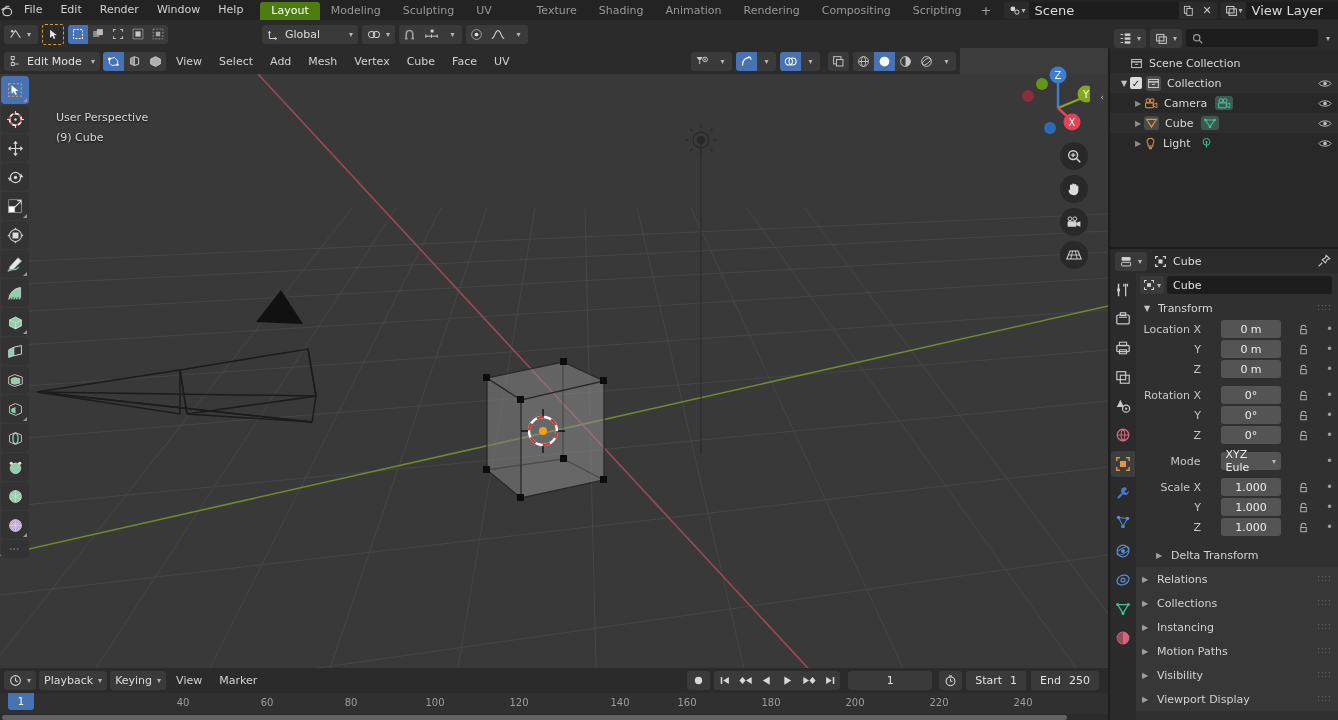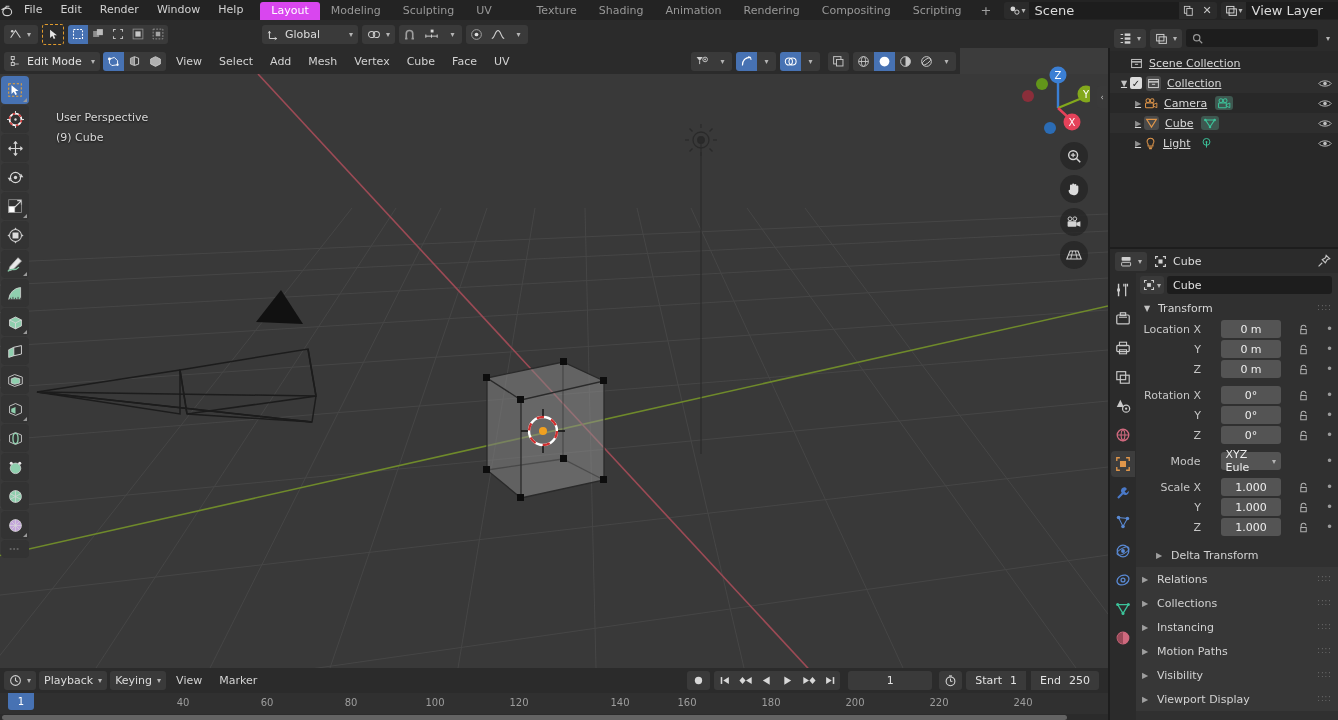--- a/index.html
+++ b/index.html
@@ -16,21 +16,21 @@
     position:absolute;left:0;top:0;width:1338px;height:20px;
     background:#232323;display:flex;align-items:center;
   }
   #blender-logo{width:22px;height:20px;display:flex;align-items:center;justify-content:center;color:#cfcfcf;}
   .menu-item{padding:0 9px;height:20px;line-height:20px;color:#d2d2d2;font-size:11px;cursor:default;}
   #ws-tabs{display:flex;align-items:flex-end;height:20px;margin-left:8px;}
   .ws-tab{
     padding:0 11px;height:18px;line-height:18px;color:#989898;font-size:11px;
     border-radius:3px 3px 0 0;
   }
-  .ws-tab.active{background:#d946ef;color:#ffffff;}
+  .ws-tab.active{background:#4d7c0f;color:#ffffff;}
   .ws-plus{padding:0 8px;color:#a0a0a0;font-size:13px;line-height:18px;}
   #topbar-right{margin-left:auto;display:flex;align-items:center;height:20px;padding-right:2px;}
   .id-block{display:flex;align-items:center;height:17px;margin-left:4px;}
   .id-icon{background:#2b2b2b;border-radius:3px 0 0 3px;height:17px;display:flex;align-items:center;padding:0 3px 0 4px;gap:1px;}
   .id-name{background:#1d1d1d;height:17px;min-width:150px;display:flex;align-items:center;padding:0 6px;color:#dcdcdc;font-size:13px;}
   .id-btn{background:#2b2b2b;height:17px;width:19px;display:flex;align-items:center;justify-content:center;color:#c8c8c8;}
   .id-btn.last{border-radius:0 3px 3px 0;}
 
   
   #toolheader{
@@ -104,21 +104,21 @@
             color:#fff;font-size:10px;}
   #tl-scroll{position:absolute;left:0;bottom:0;width:1108px;height:6px;background:#2b2b2b;}
   #tl-scroll .bar{position:absolute;left:2px;top:1px;width:1065px;height:5px;background:#636363;border-radius:3px;}
 
   
   #outliner{position:absolute;left:1110px;top:25px;width:228px;height:222px;background:#2b2b2b;}
   #ol-header{height:26px;display:flex;align-items:center;padding:0 4px;gap:4px;background:#2b2b2b;}
   #ol-search{flex:1;height:18px;background:#1d1d1d;border-radius:3px;display:flex;align-items:center;
              padding:0 6px;gap:5px;color:#8e8e8e;}
   #ol-body{background:#282828;height:196px;padding-top:2px;}
-  .ol-row{height:20px;display:flex;align-items:center;padding-right:6px;font-size:11px;color:#d8d8d8;text-decoration:underline;}
+  .ol-row{height:20px;display:flex;align-items:center;padding-right:6px;font-size:11px;color:#d8d8d8;}
   .ol-row.alt{background:#2e2e2e;}
   .ol-eye{margin-left:auto;color:#b8b8b8;display:flex;align-items:center;}
 
   
   #props{position:absolute;left:1110px;top:249px;width:228px;height:471px;background:#303030;}
   #pr-header{height:24px;display:flex;align-items:center;padding:0 5px;gap:7px;background:#2b2b2b;}
   #pr-breadcrumb{display:flex;align-items:center;gap:6px;color:#dcdcdc;font-size:11px;}
   #pr-tabs{position:absolute;left:0;top:24px;width:26px;height:447px;background:#2b2b2b;
            display:flex;flex-direction:column;align-items:center;padding-top:4px;gap:3px;}
   .prtab{width:24px;height:26px;display:flex;align-items:center;justify-content:center;border-radius:4px 0 0 4px;}

